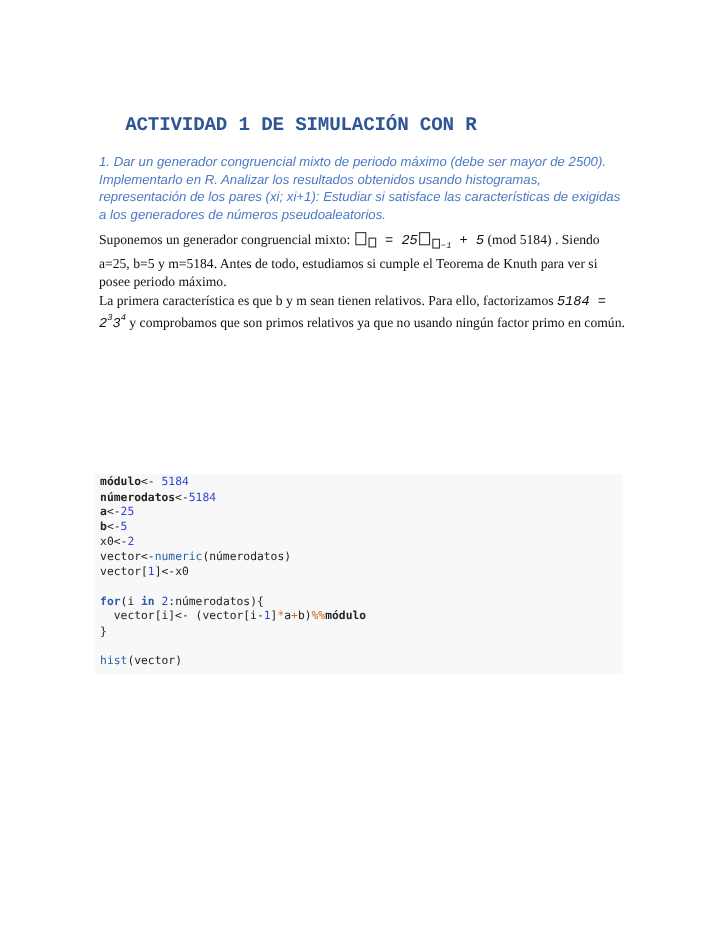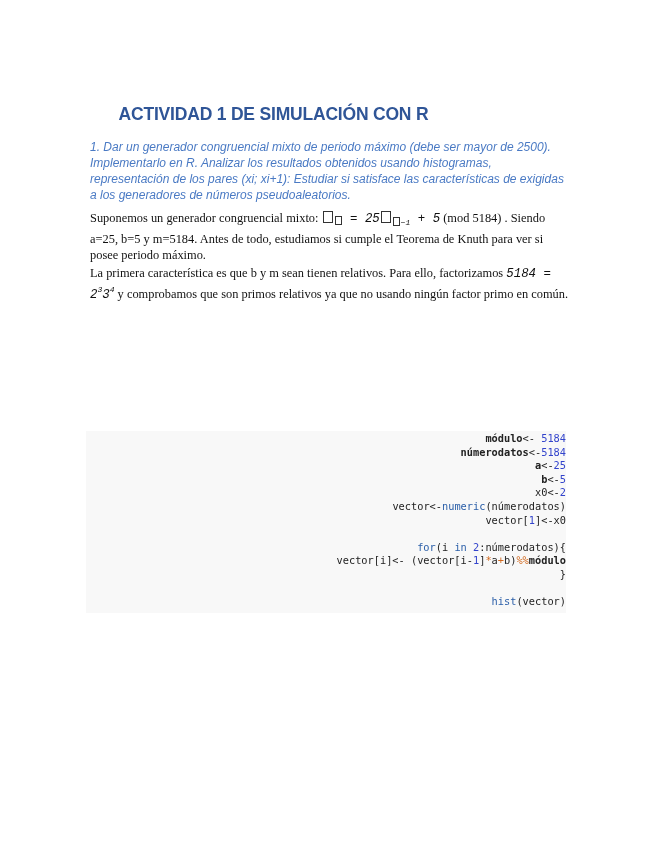--- a/index.html
+++ b/index.html
@@ -1,20 +1,20 @@
 <!DOCTYPE html>
 <html><head>
 <meta charset="utf-8">
 <style>
   html, body { margin: 0; padding: 0; background: #ffffff; }
   body { width: 655px; height: 848px; position: relative; overflow: hidden; }
   .page { position: absolute; left: 0; top: 0; width: 655px; height: 848px; background: #fff; }
   .title {
     position: absolute; left: 0; top: 104px; width: 547px; text-align: center;
-    font-family: Liberation Sans, sans-serif; font-weight: bold; font-size: 17.5px;
+    font-family: Liberation Mono, monospace; font-weight: bold; font-size: 17.5px;
     color: #2f5597; letter-spacing: -0.2px;
   }
   .question {
     position: absolute; left: 90px; top: 139px; width: 480px;
     font-family: "Liberation Sans", sans-serif; font-style: italic; font-size: 12px;
     line-height: 16px; color: #4a7ac4;
   }
   .para {
     position: absolute; left: 90px; width: 480px;
     font-family: "Liberation Serif", serif; font-size: 12.4px; line-height: 16px; color: #111;
@@ -28,25 +28,25 @@
   .sub { font-size: 8px; vertical-align: -3px; }
   .sup { font-size: 8px; vertical-align: 6px; }
   .code {
     position: absolute; left: 86px; top: 431px; width: 480px; height: 182px;
     background: #f8f8f8; padding: 0;
   }
   .code pre {
     margin: 0; padding: 0 0 0 5px;
     font-family: "DejaVu Sans Mono", monospace; font-size: 10.3px; line-height: 13.6px; color: #222;
   }
-  .code .l { display: block; height: 13.6px; white-space: pre; text-align: right; }
+  .code .l { display: block; height: 13.6px; white-space: pre; }
   .code .first { margin-top: 1px; }
   .num { color: #3344cc; }
   .fn { color: #2a5ea8; }
-  .kw { color: #2a5ea8; }
+  .kw { color: #2a5ea8; font-weight: bold; }
   .op { color: #d2691e; }
   .b { font-weight: bold; }
 </style>
 </head>
 <body>
 
 <div class="page">
   <div class="title">ACTIVIDAD 1 DE SIMULACIÓN CON R</div>
 
   <div class="question">1. Dar un generador congruencial mixto de periodo máximo (debe ser mayor de 2500). Implementarlo en R. Analizar los resultados obtenidos usando histogramas, representación de los pares (xi; xi+1): Estudiar si satisface las características de exigidas a los generadores de números pseudoaleatorios.</div>

